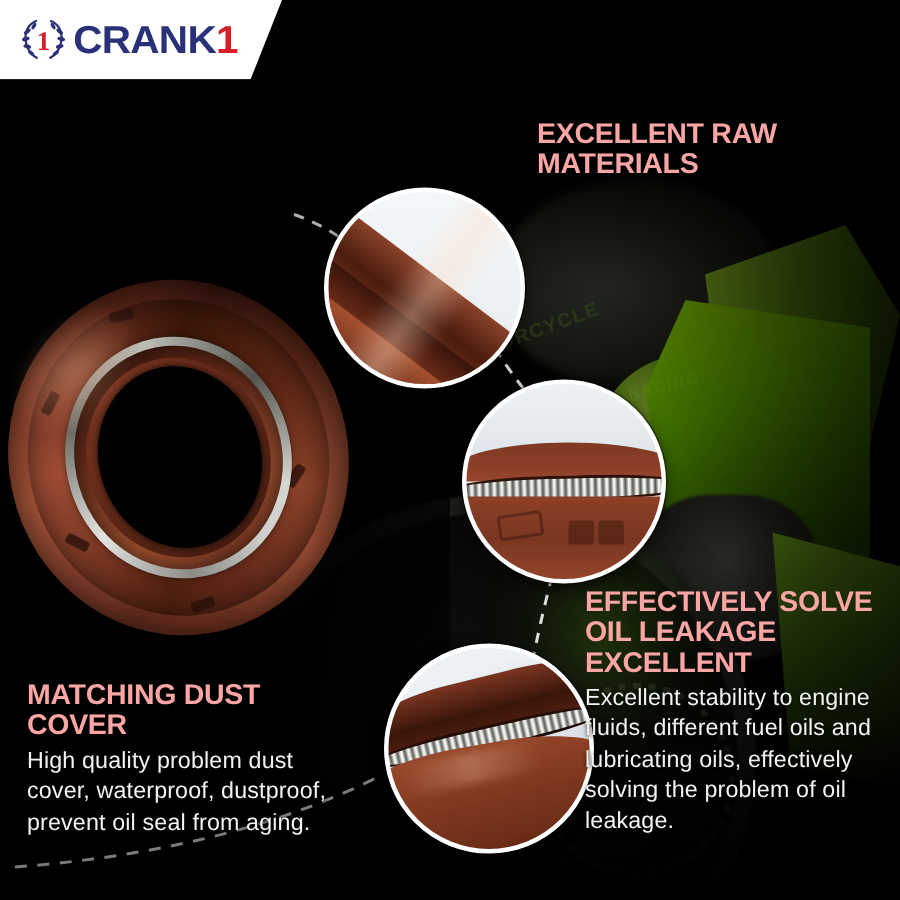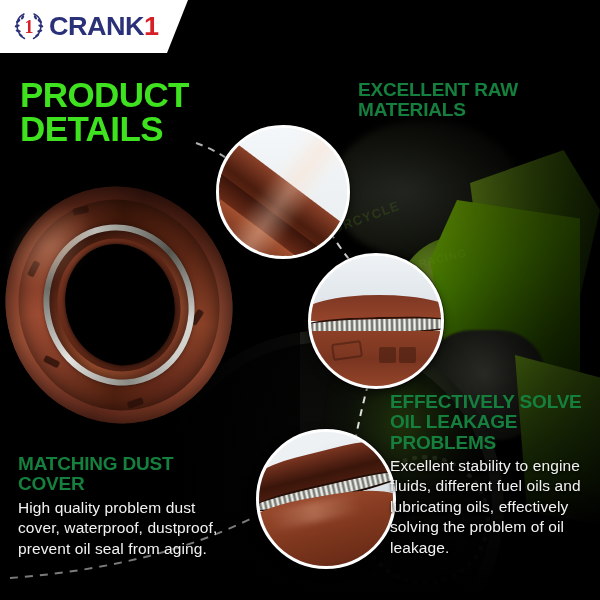--- a/index.html
+++ b/index.html
@@ -279,21 +279,21 @@
   
   .title-block{position:absolute;left:20px;top:78px;width:215px;}
   .title-line{
     color:#3fe21f;font-weight:700;font-size:35px;line-height:.96;
     letter-spacing:-.6px;
     font-family:"Liberation Sans", sans-serif;
   }
   .block{position:absolute;}
   .block h3{
     margin:0 0 3px 0;
-    color:#15803d;
+    color:#fca5a5;
     font-weight:700;font-size:19px;line-height:1.07;
     letter-spacing:-.2px;
     font-family:"Liberation Sans", sans-serif;
   }
   .block p{
     margin:0;
     color:#f2f2f2;
     font-weight:400;font-size:15.5px;line-height:1.32;
     letter-spacing:.1px;
     font-family:"Liberation Sans", sans-serif;
@@ -399,31 +399,27 @@
           <ellipse cx="27.8" cy="21" rx="2.6" ry="1.3" transform="rotate(-15 27.8 21)"></ellipse>
           <ellipse cx="25.2" cy="25.4" rx="2.4" ry="1.2" transform="rotate(-38 25.2 25.4)"></ellipse>
           <ellipse cx="23.4" cy="7.4" rx="2.4" ry="1.2" transform="rotate(60 23.4 7.4)"></ellipse>
         </g>
         <text x="17" y="23" text-anchor="middle" font-family="Liberation Serif, serif" font-size="18" font-weight="700" fill="#d61f26">1</text>
       </svg>
     </span>
     <span class="logo-word"><span>CRANK</span><span class="logo-one">1</span></span>
   </div>
 
-  <div class="title-block">
-    <div class="title-line">PRODUCT</div>
-    <div class="title-line">DETAILS</div>
-  </div>
 
   <div class="block" id="block-material">
     <h3>EXCELLENT RAW MATERIALS</h3>
   </div>
 
   <div class="block" id="block-leak">
-    <h3>EFFECTIVELY SOLVE OIL LEAKAGE PROBLEMS</h3>
+    <h3>EFFECTIVELY SOLVE OIL LEAKAGE EXCELLENT</h3>
     <p>Excellent stability to engine fluids, different fuel oils and lubricating oils, effectively solving the problem of oil leakage.</p>
   </div>
 
   <div class="block" id="block-dust">
     <h3>MATCHING DUST COVER</h3>
     <p>High quality problem dust cover, waterproof, dustproof, prevent oil seal from aging.</p>
   </div>
 
 </div>
 

